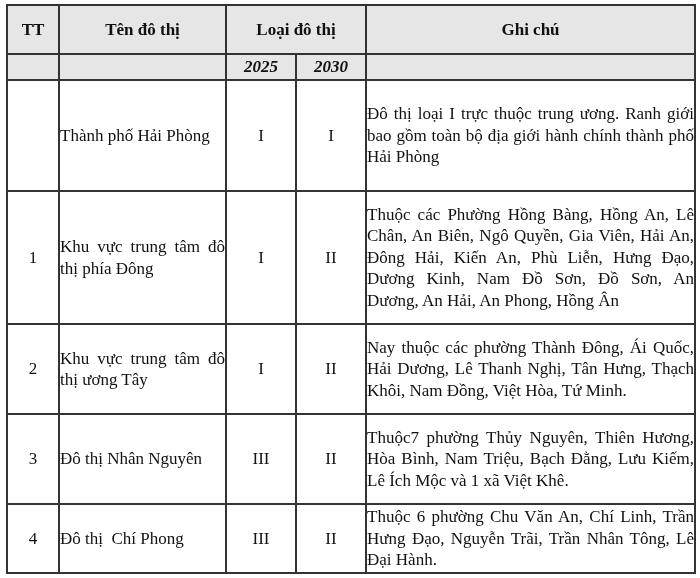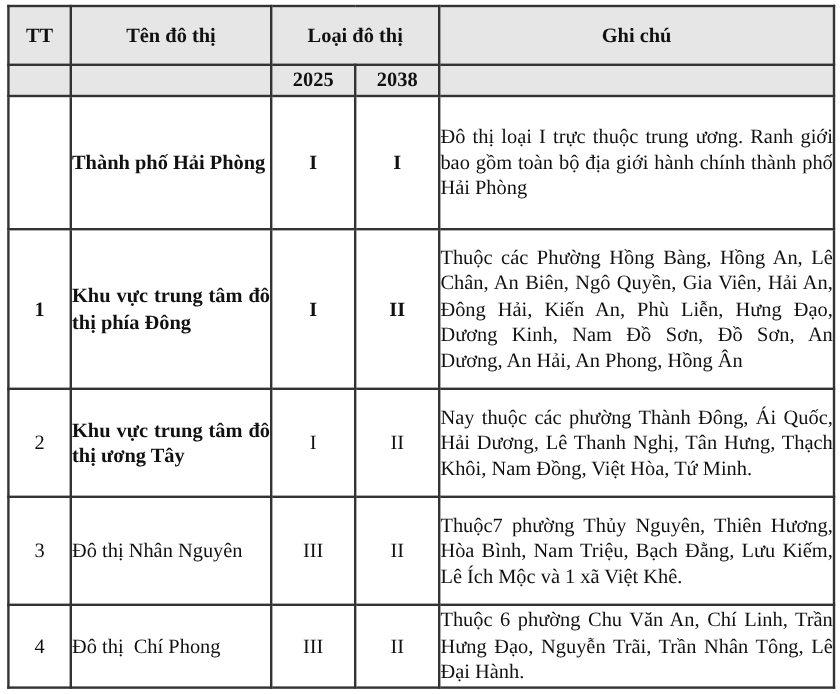--- a/index.html
+++ b/index.html
@@ -28,35 +28,35 @@
       vertical-align: middle;
       font-size: 17px;
       line-height: 21.5px;
     }
     th {
       background: #e6e6e6;
       font-weight: bold;
       text-align: center;
     }
     .h1 { height: 47px; font-size: 18px; }
-    .h2 { height: 24px; }
+    .h2 { height: 24px; font-style: italic; }
     td.tt { text-align: center; }
     td.name {
       text-align: justify;
       text-align-last: left;
       padding: 0 6px 0 7px;
     }
     td.cls { text-align: center; }
     td.note {
       text-align: justify;
       text-align-last: left;
       padding: 0 6px 0 6px;
       margin-left: 35px;
     }
-    .bold { font-weight: bold; }
+    .bold { font-weight: normal; }
   </style>
 </head>
 <body>
 
 <table class="plan">
   <colgroup>
     <col style="width:52px">
     <col style="width:167px">
     <col style="width:70px">
     <col style="width:70px">
@@ -66,21 +66,21 @@
     <tr>
       <th class="h1">TT</th>
       <th class="h1">Tên đô thị</th>
       <th class="h1" colspan="2">Loại đô thị</th>
       <th class="h1">Ghi chú</th>
     </tr>
     <tr>
       <th class="h2"></th>
       <th class="h2"></th>
       <th class="h2">2025</th>
-      <th class="h2">2038</th>
+      <th class="h2">2030</th>
       <th class="h2"></th>
     </tr>
   </thead>
   <tbody>
     <tr style="height:111px">
       <td class="tt bold"></td>
       <td class="name bold">Thành phố Hải Phòng</td>
       <td class="cls bold">I</td>
       <td class="cls bold">I</td>
       <td class="note">Đô thị loại I trực thuộc trung ương. Ranh giới bao gồm toàn bộ địa giới hành chính thành phố Hải Phòng</td>

